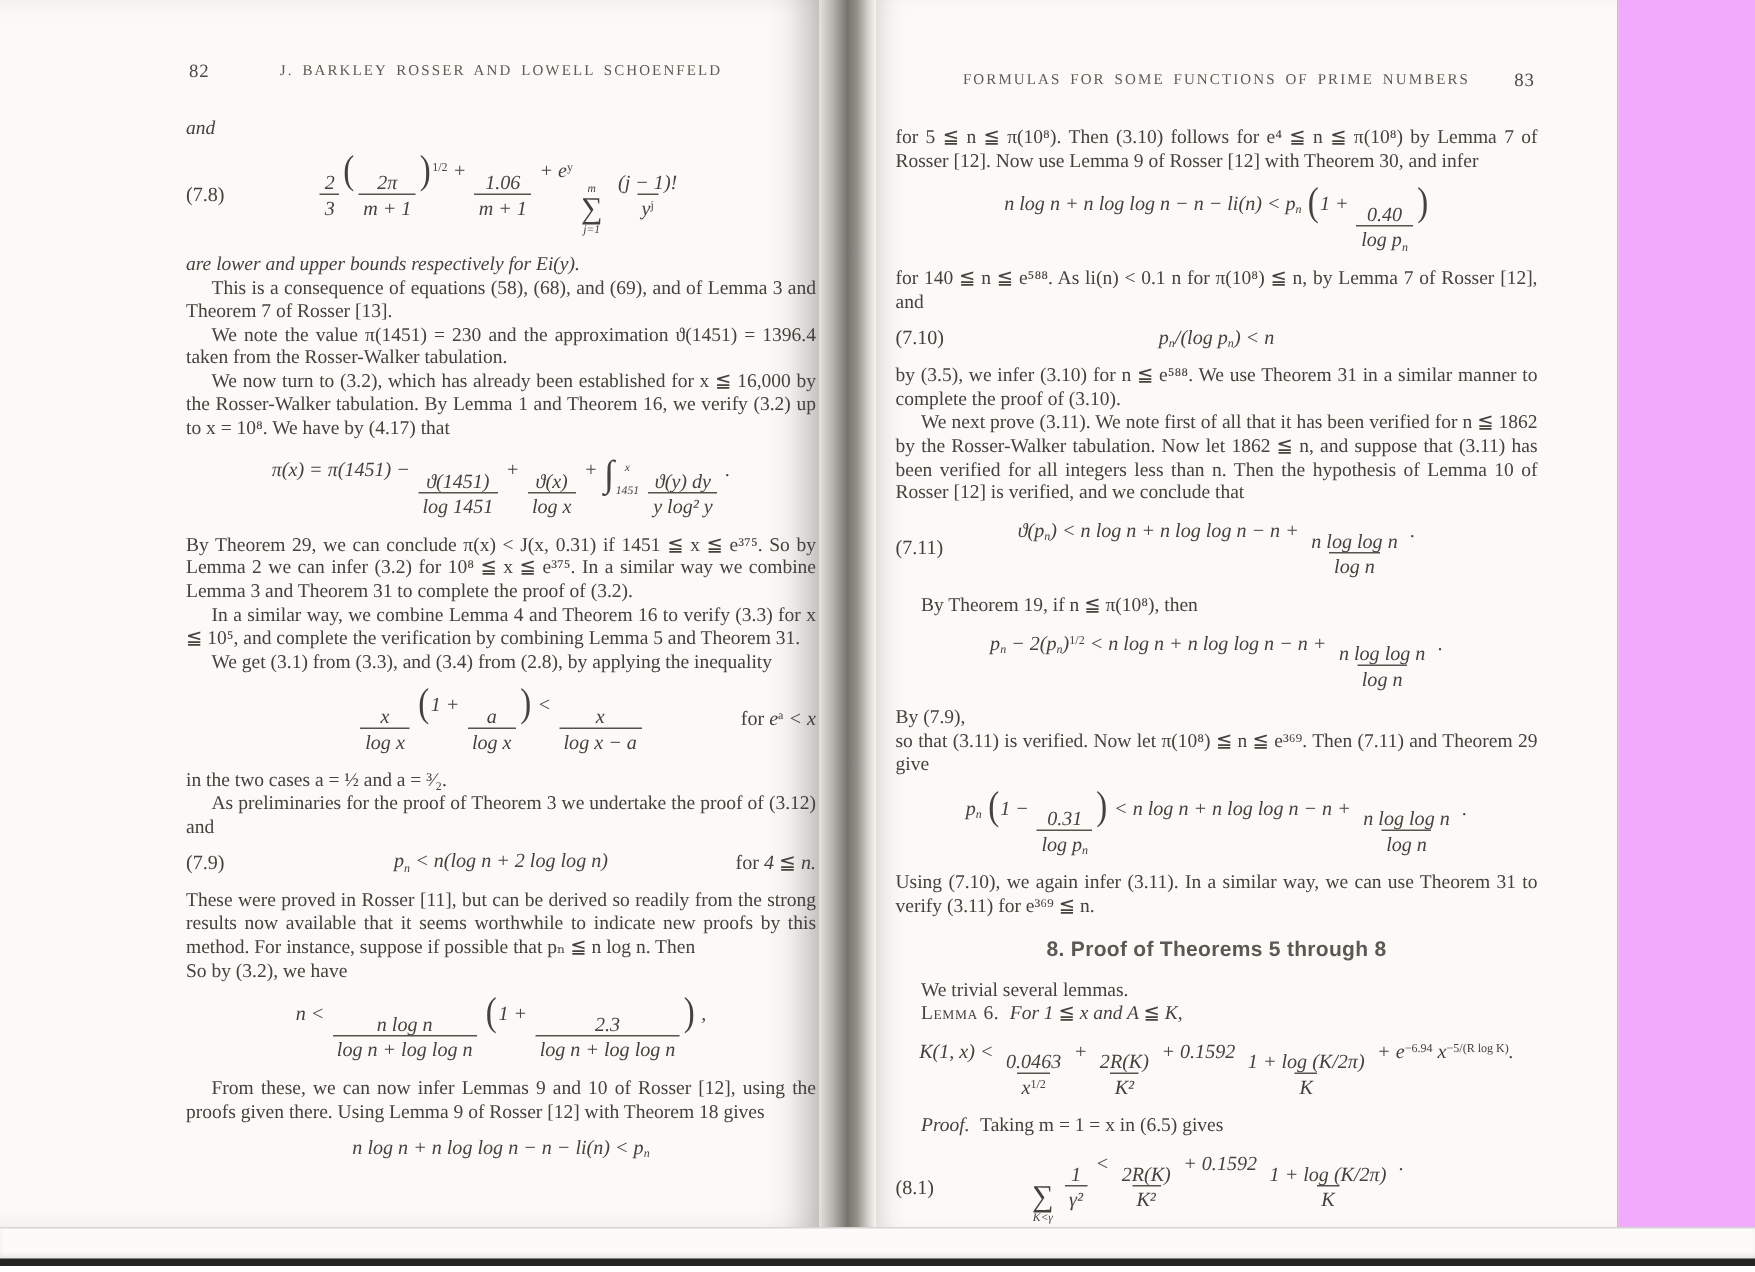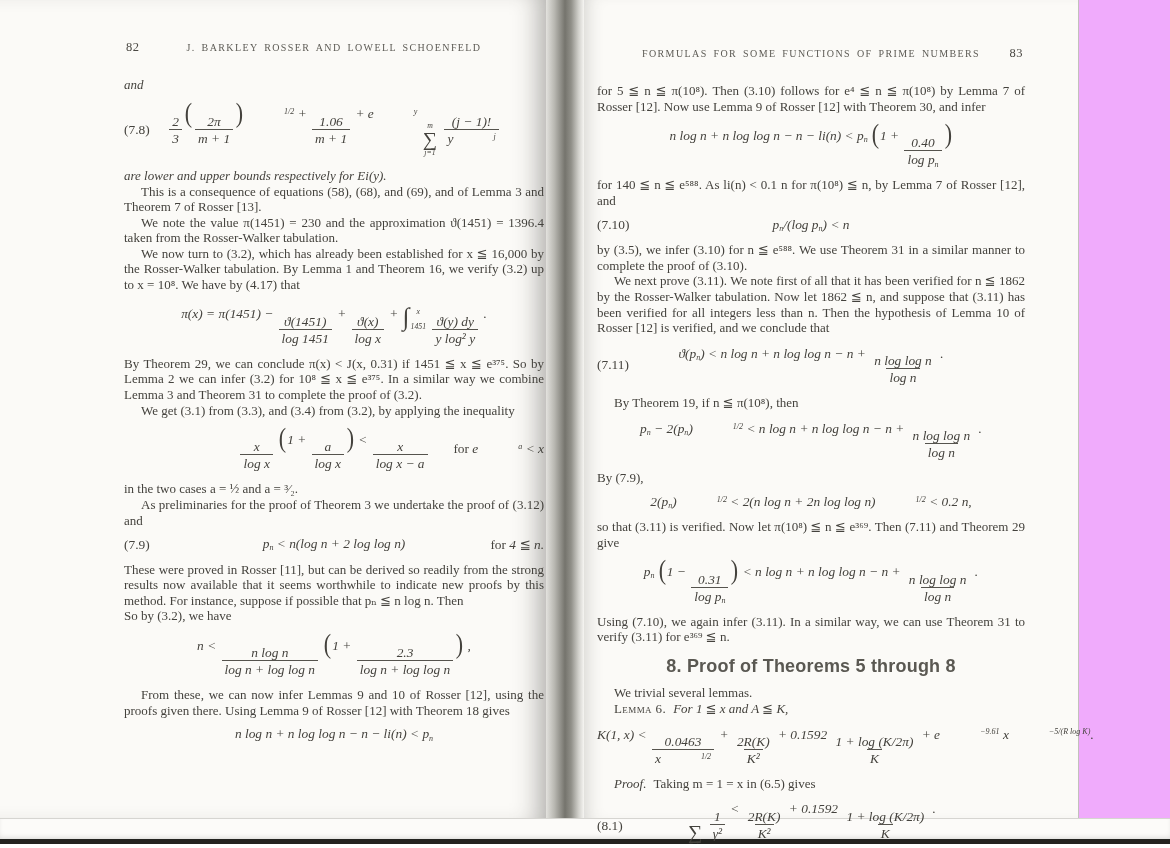--- a/index.html
+++ b/index.html
@@ -32,39 +32,39 @@
   .sp-above{margin-top:8px;}
 
   .disp{position:relative;text-align:center;margin:8px 0 8px 0;font-size:13.4px;white-space:nowrap;}
   .disp.tall{margin:10px 0;}
   .eq-tag{position:absolute;left:0;top:50%;transform:translateY(-50%);font-style:normal;}
   .eq-cond{position:absolute;right:0;top:50%;transform:translateY(-50%);white-space:nowrap;}
 
   
   .mx{font-style:italic;}
   .mr{font-style:normal;}
-  .msup{font-size:.6em;position:relative;top:-.5em;font-style:italic;letter-spacing:0;margin-left:40px;}
+  .msup{font-size:.6em;position:relative;top:-.5em;letter-spacing:0;}
   .msub{font-size:.6em;position:relative;top:.28em;font-style:italic;}
   .fr{display:inline-flex;flex-direction:column;align-items:center;vertical-align:-.55em;
       margin:0 2px;line-height:1.12;}
   .fr .fn{display:block;padding:0 3px;}
   .fr .fd{display:block;padding:1px 3px 0 3px;border-top:1px solid #55534d;}
   .bp{font-style:normal;font-size:200%;font-weight:400;vertical-align:-.12em;line-height:.8;
       display:inline-block;transform:scaleX(.82);}
   .sum{display:inline-flex;flex-direction:column;align-items:center;vertical-align:-.7em;
        line-height:1;margin:0 2px;}
   .sum .sg{font-style:normal;font-size:150%;line-height:.95;}
   .sum .lim{font-size:.58em;font-style:italic;line-height:1.1;min-height:.6em;}
   .int{display:inline-flex;align-items:center;vertical-align:-.5em;margin:0 1px;}
   .int .isym{font-style:normal;font-size:185%;line-height:.85;}
   .int .ilims{display:inline-flex;flex-direction:column;justify-content:space-between;
               height:26px;font-size:.58em;font-style:italic;margin-left:1px;padding:1px 0;}
 
   .sec-head{font-family:"Liberation Sans","DejaVu Sans",sans-serif;font-weight:700;
-            color:#5a5852;font-size:18px;text-align:center;margin:14px 0 11px 0;letter-spacing:.2px;}
+            color:#5a5852;font-size:14px;text-align:center;margin:14px 0 11px 0;letter-spacing:.2px;}
   .lab{margin-right:7px;}
 </style>
 </head>
 <body>
 
 <div class="scan">
 
   <div class="page page-left"></div>
   <div class="gutter"></div>
   <div class="page page-right"></div>
@@ -119,21 +119,22 @@
               <span>x</span>
               <span>1451</span>
             </span>
           </span><span class="mx"> </span><span class="fr">
             <span class="fn"><span class="mx">ϑ(y) dy</span></span>
             <span class="fd"><span class="mx">y log² y</span></span>
           </span><span class="mx"> .</span></span>
     </div>
 
     <p class="body">By Theorem 29, we can conclude π(x) &lt; J(x, 0.31) if 1451 ≦ x ≦ e³⁷⁵.  So by Lemma 2 we can infer (3.2) for 10⁸ ≦ x ≦ e³⁷⁵.  In a similar way we combine Lemma 3 and Theorem 31 to complete the proof of (3.2).</p>
-    <p class="body ind">We get (3.1) from (3.3), and (3.4) from (3.2), by applying the inequality</p>
+    <p class="body ind">In a similar way, we combine Lemma 4 and Theorem 16 to verify (3.3) for x ≦ 10⁵, and complete the verification by combining Lemma 5 and Theorem 31.</p>
+    <p class="body ind">We get (3.1) from (3.3), and (3.4) from (2.8), by applying the inequality</p>
 
     <div class="disp tall">
       <span class="formula"><span class="fr">
             <span class="fn"><span class="mx">x</span></span>
             <span class="fd"><span class="mx">log x</span></span>
           </span><span class="mx"> </span><span class="bp">(</span><span class="mx">1 + </span><span class="fr">
             <span class="fn"><span class="mx">a</span></span>
             <span class="fd"><span class="mx">log x</span></span>
           </span><span class="bp">)</span><span class="mx"> &lt; </span><span class="fr">
             <span class="fn"><span class="mx">x</span></span>
@@ -210,23 +211,20 @@
 
     <div class="disp tall">
       <span class="formula"><span class="mx">p</span><span class="msub">n</span><span class="mx"> − 2(p</span><span class="msub">n</span><span class="mx">)</span><span class="msup">1/2</span><span class="mx"> &lt; n log n + n log log n − n + </span><span class="fr">
             <span class="fn"><span class="mx">n log log n</span></span>
             <span class="fd"><span class="mx">log n</span></span>
           </span><span class="mx"> .</span></span>
     </div>
 
     <p class="body">By (7.9),</p>
 
-    <div class="disp">
-      <span class="formula"><span class="mx">2(p</span><span class="msub">n</span><span class="mx">)</span><span class="msup">1/2</span><span class="mx"> &lt; 2(n log n + 2n log log n)</span><span class="msup">1/2</span><span class="mx"> &lt; 0.2 n,</span></span>
-    </div>
 
     <p class="body">so that (3.11) is verified.  Now let π(10⁸) ≦ n ≦ e³⁶⁹.  Then (7.11) and Theorem 29 give</p>
 
     <div class="disp tall">
       <span class="formula"><span class="mx">p</span><span class="msub">n</span><span class="mx"> </span><span class="bp">(</span><span class="mx">1 − </span><span class="fr">
             <span class="fn"><span class="mx">0.31</span></span>
             <span class="fd"><span class="mx">log p</span><span class="msub">n</span></span>
           </span><span class="bp">)</span><span class="mx"> &lt; n log n + n log log n − n + </span><span class="fr">
             <span class="fn"><span class="mx">n log log n</span></span>
             <span class="fd"><span class="mx">log n</span></span>
@@ -246,21 +244,21 @@
     <div class="disp tall">
       <span class="formula"><span class="mx">K(1, x) &lt; </span><span class="fr">
             <span class="fn"><span class="mx">0.0463</span></span>
             <span class="fd"><span class="mx">x</span><span class="msup">1/2</span></span>
           </span><span class="mx"> + </span><span class="fr">
             <span class="fn"><span class="mx">2R(K)</span></span>
             <span class="fd"><span class="mx">K²</span></span>
           </span><span class="mx"> + 0.1592 </span><span class="fr">
             <span class="fn"><span class="mx">1 + log (K/2π)</span></span>
             <span class="fd"><span class="mx">K</span></span>
-          </span><span class="mx"> + e</span><span class="msup">−9.61</span><span class="mx"> x</span><span class="msup">−5/(R log K)</span><span class="mx">.</span></span>
+          </span><span class="mx"> + e</span><span class="msup">−6.94</span><span class="mx"> x</span><span class="msup">−5/(R log K)</span><span class="mx">.</span></span>
     </div>
 
     <p class="body ind sp-above">
       <span class="it lab">Proof.</span><span>Taking m = 1 = x in (6.5) gives</span>
     </p>
 
     <div class="disp tall">
       <span class="eq-tag">(8.1)</span>
       <span class="formula"><span class="sum">
             <span class="lim"></span>

